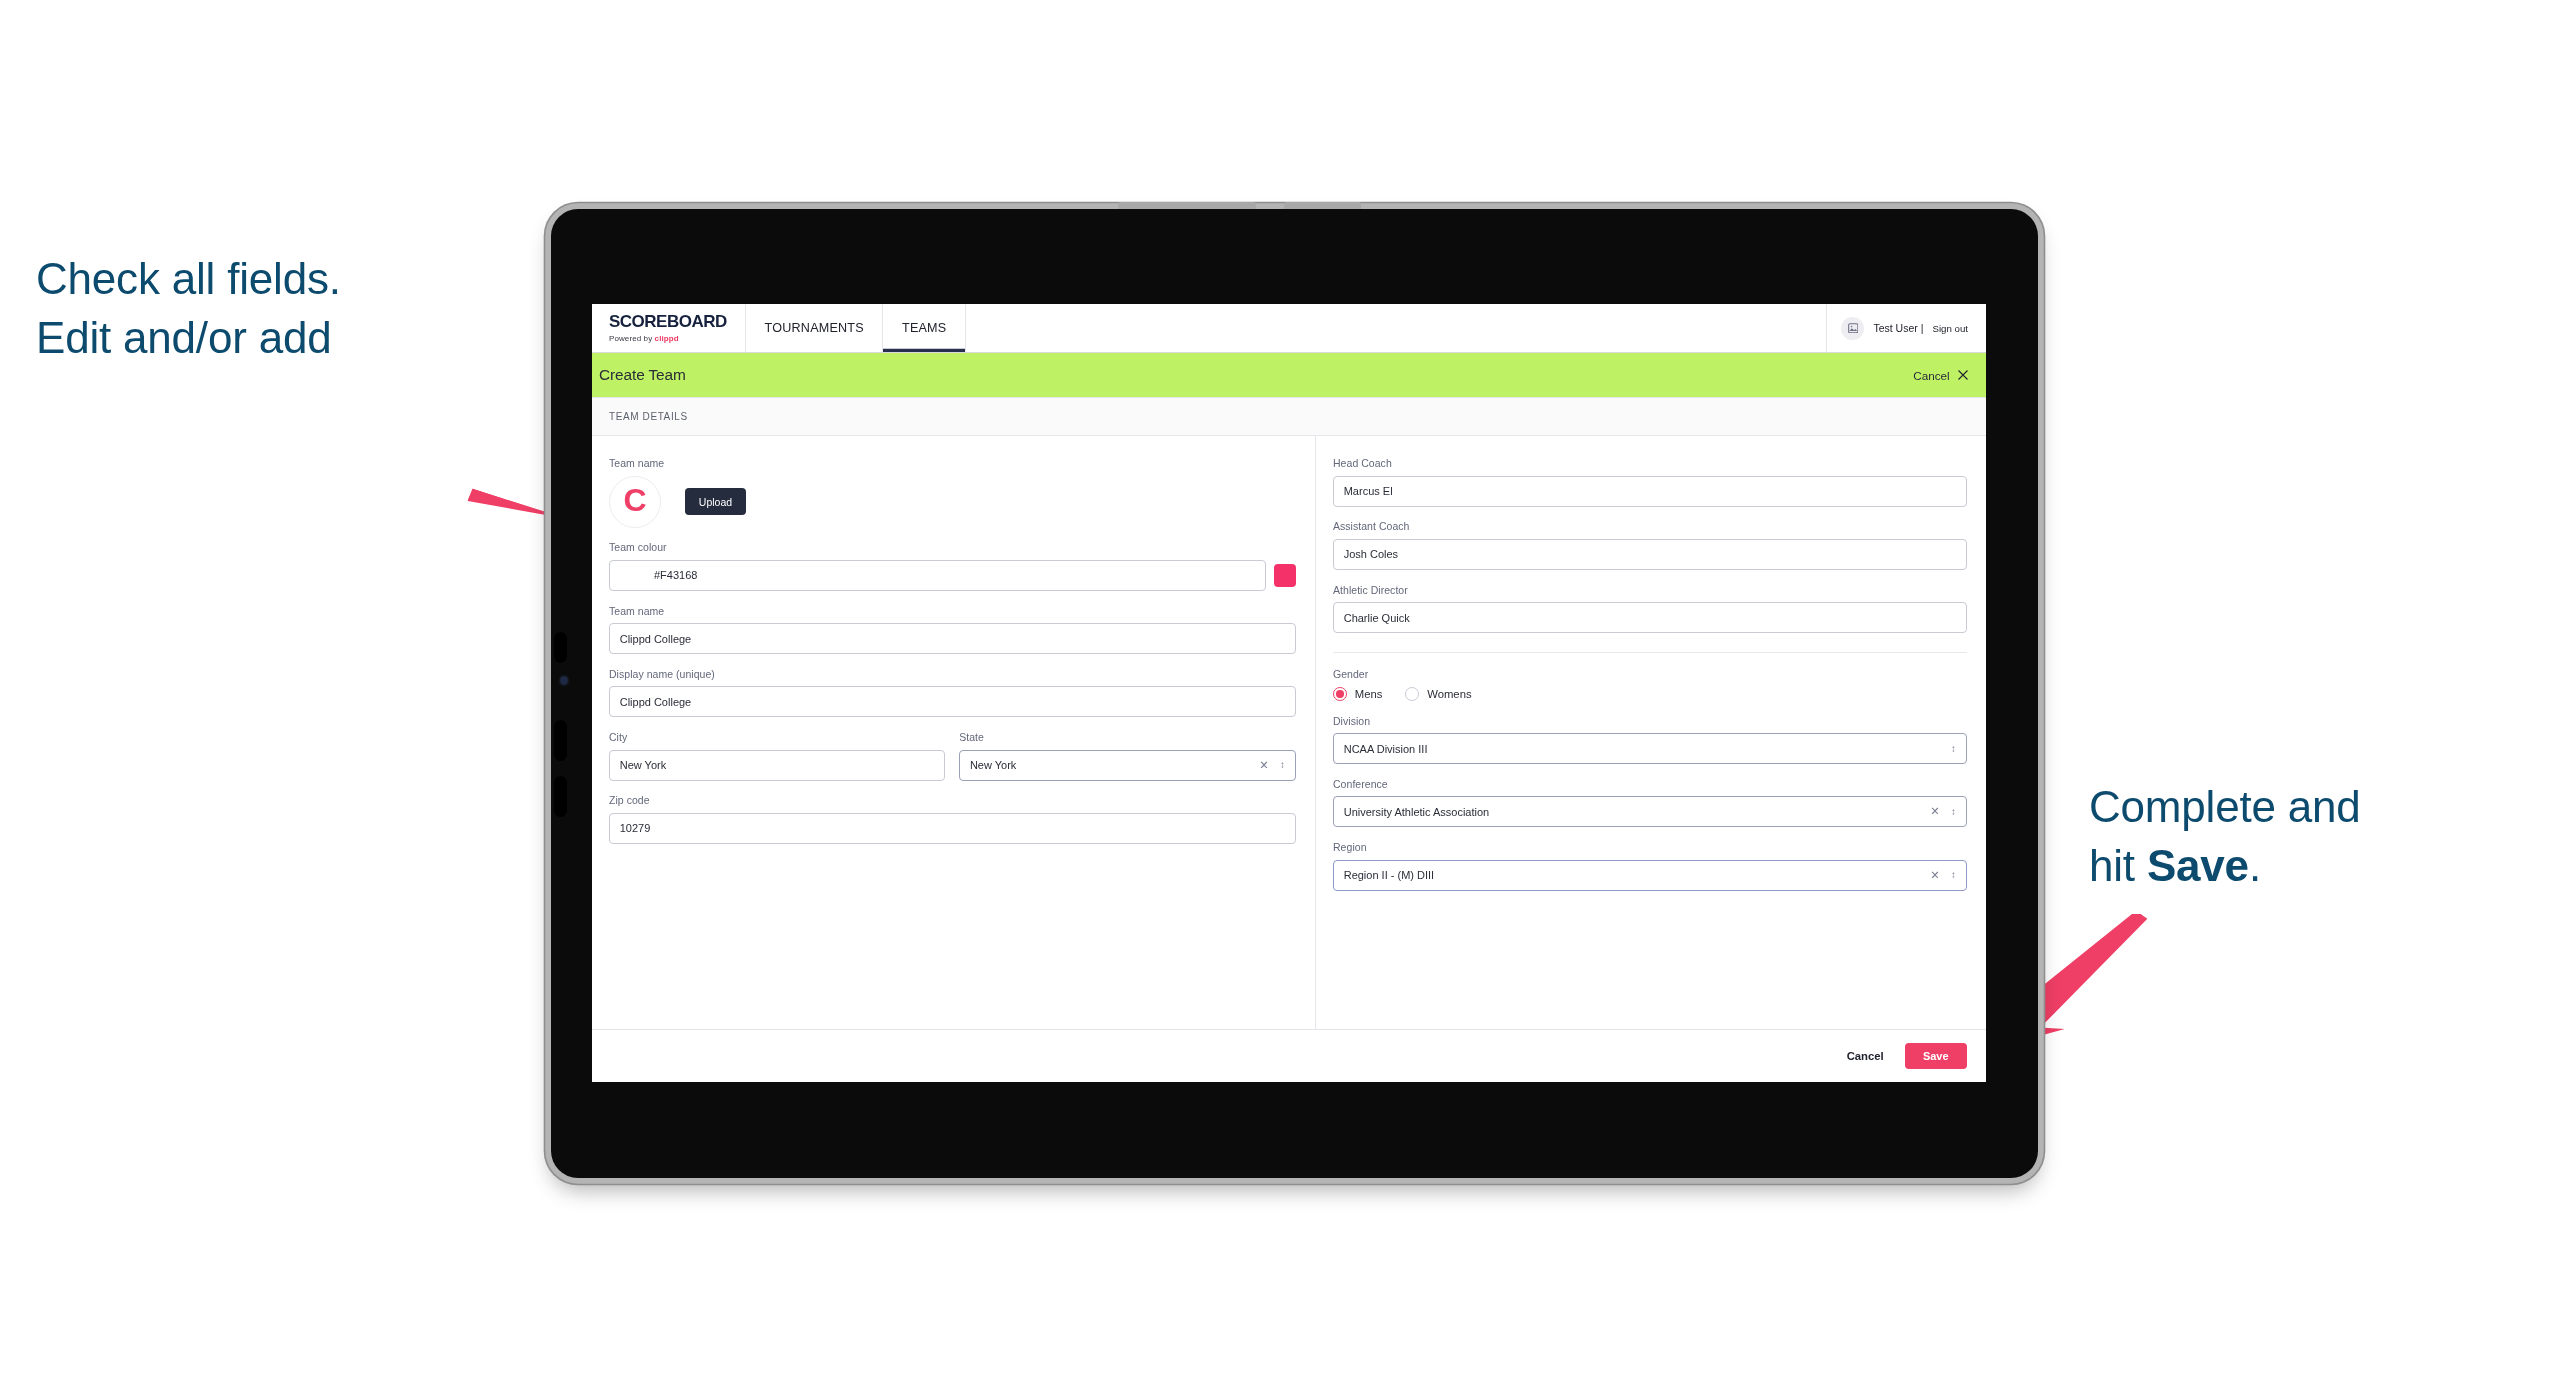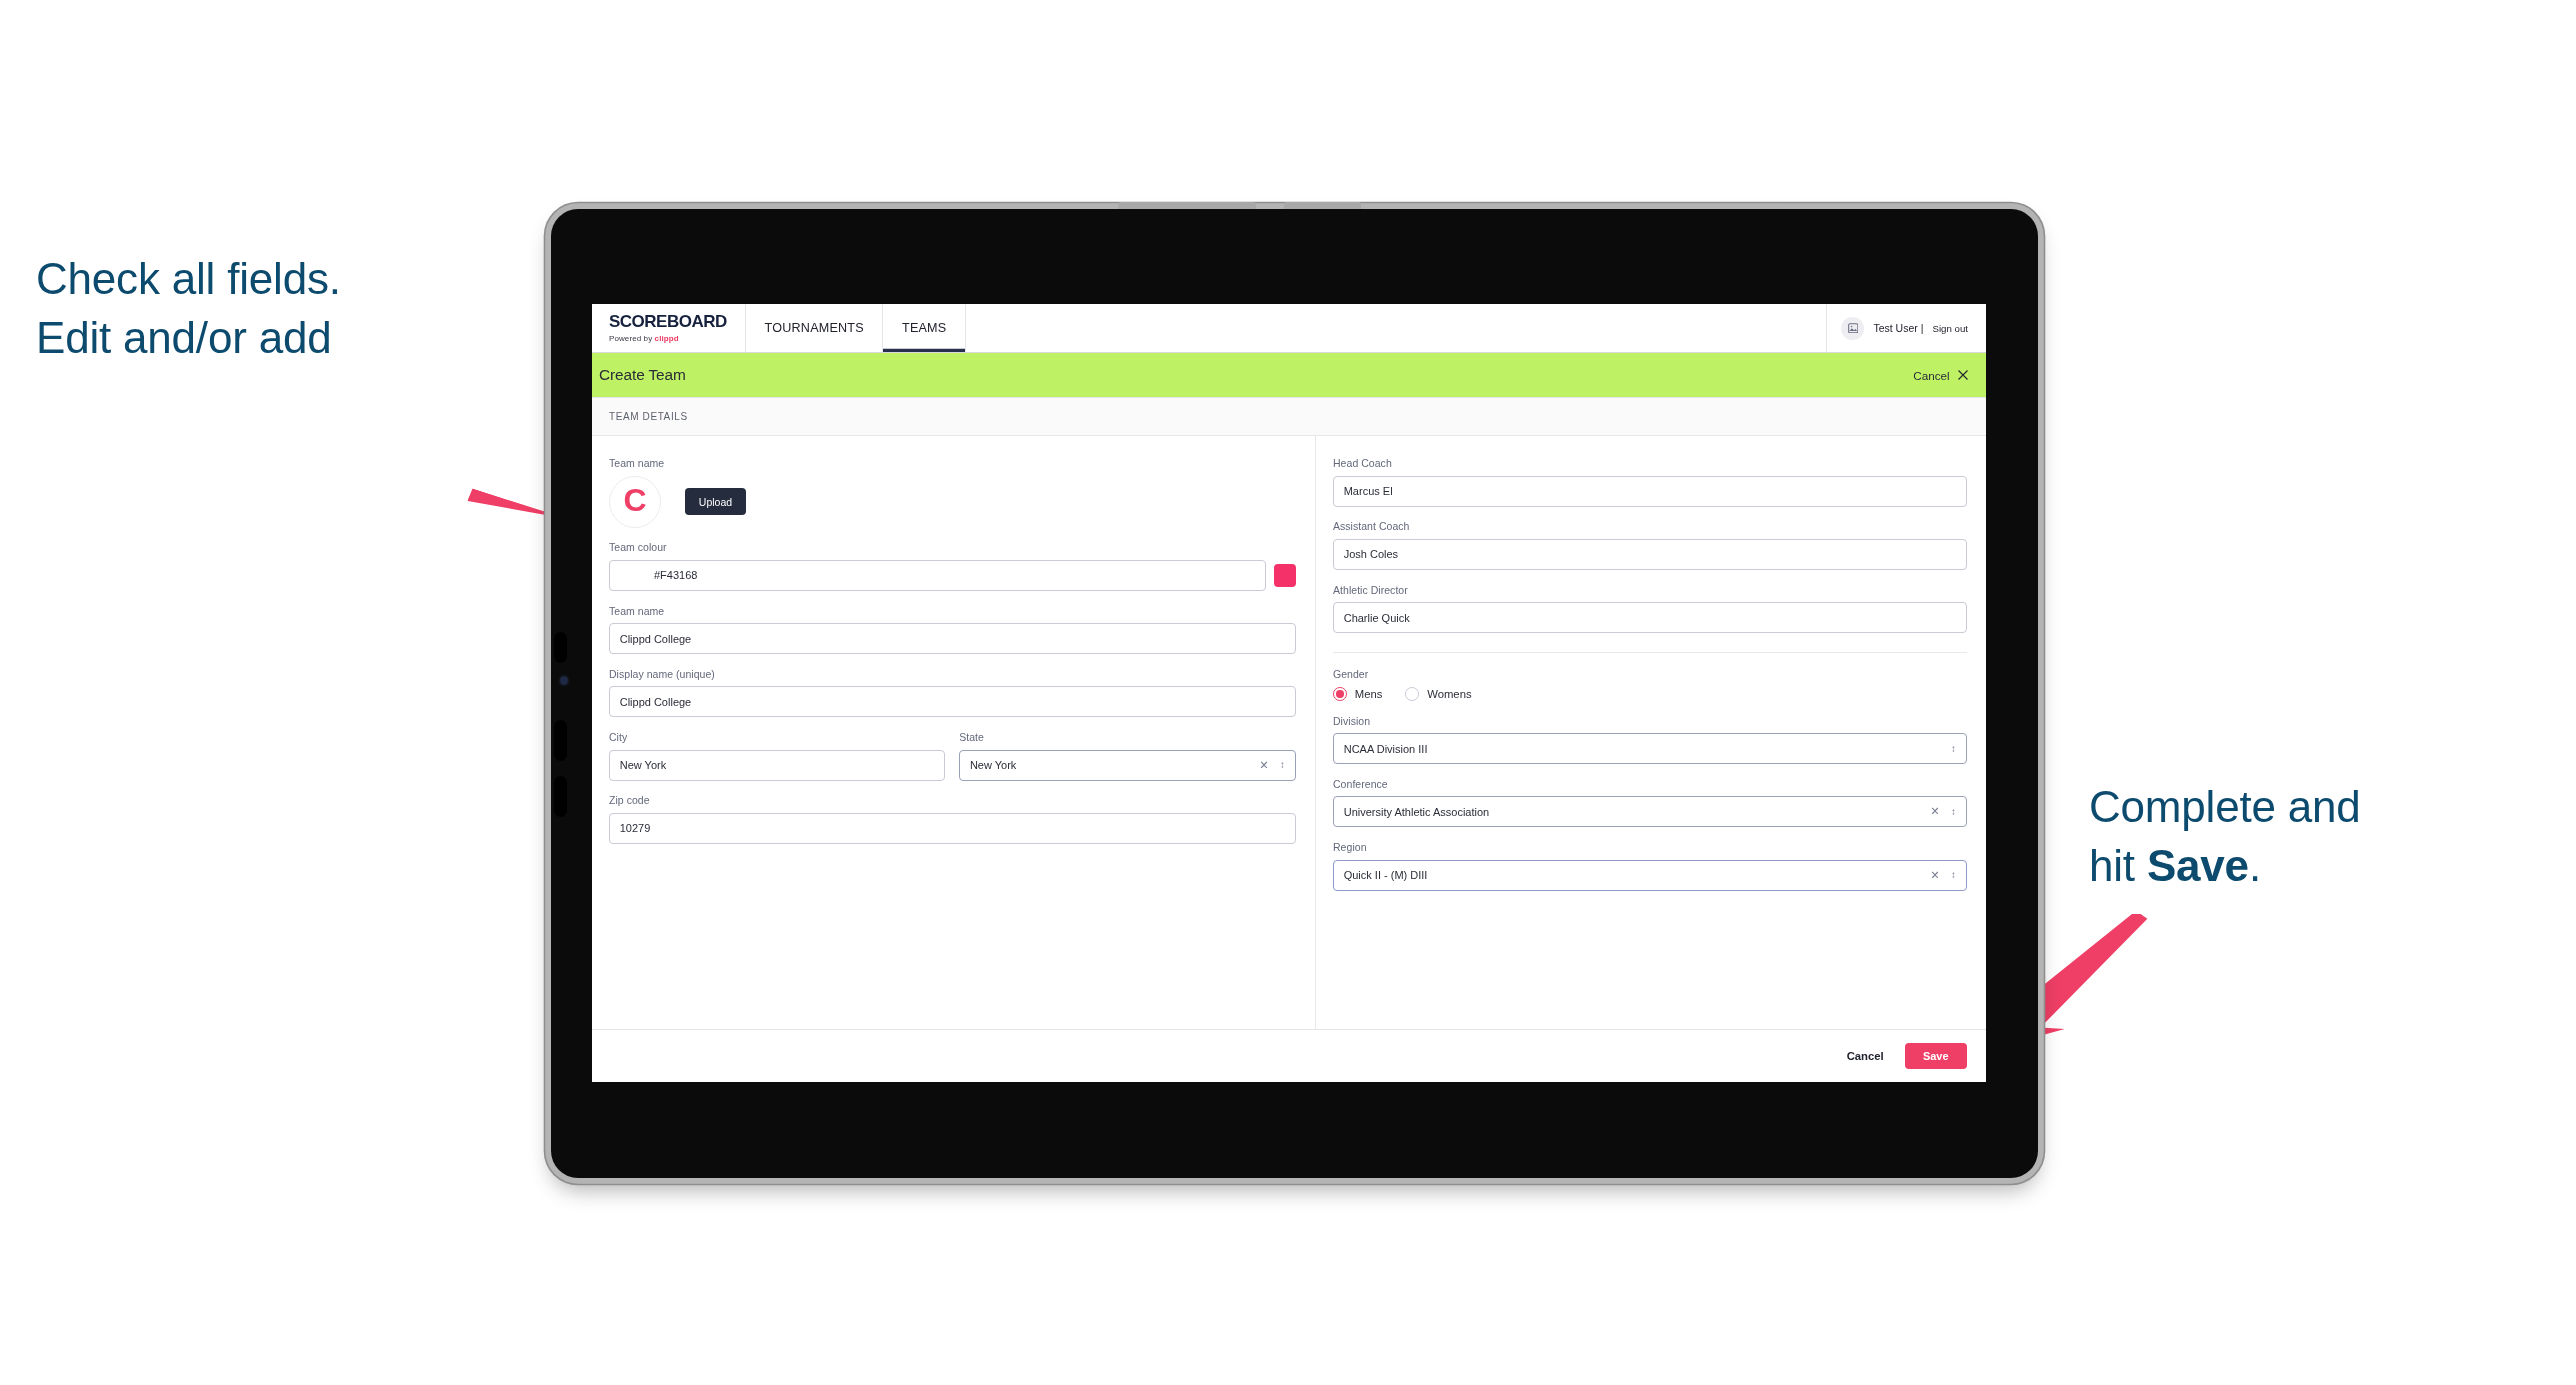--- a/index.html
+++ b/index.html
@@ -371,21 +371,21 @@
             <span class="adorn">
               <span class="x">✕</span>
               <span class="ud">↕</span>
             </span>
           </div>
 
           <div class="gap"></div>
 
           <div class="flabel">Region</div>
           <div class="field accent">
-            <span>Quick II - (M) DIII</span>
+            <span>Region II - (M) DIII</span>
             <span class="adorn">
               <span class="x">✕</span>
               <span class="ud">↕</span>
             </span>
           </div>
 
         </div>
       </div>
 
       <div id="footer">

